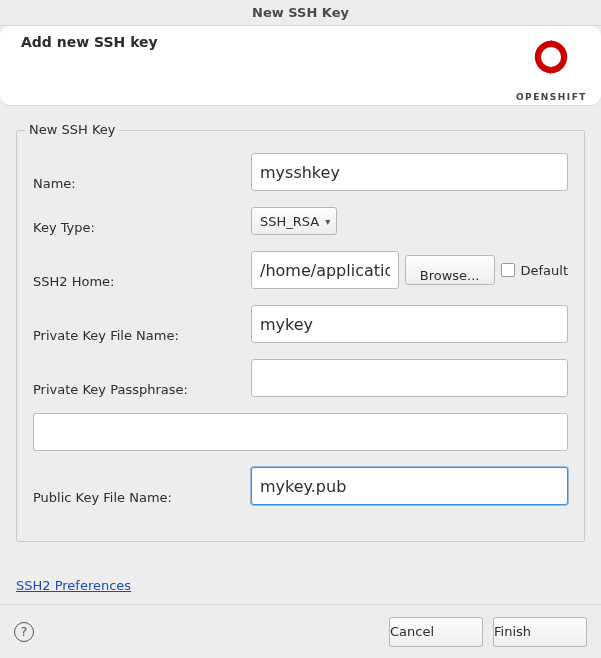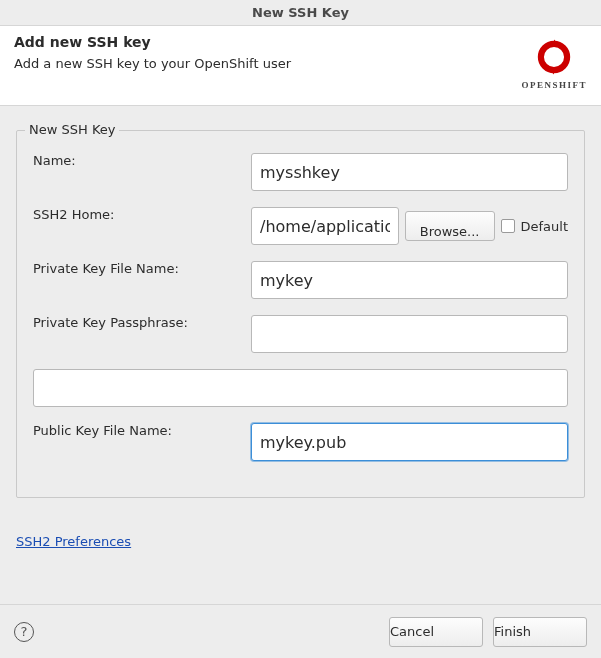--- a/index.html
+++ b/index.html
@@ -20,21 +20,22 @@
     line-height: 26px;
     font-weight: bold;
     color: #4a4a4a;
     font-size: 13px;
   }
   .header {
     background: #ffffff;
     border-bottom: 1px solid #d6d6d6;
     height: 80px;
     position: relative;
-    padding: 8px 14px;
+    padding: 8px 21px;
+    border-radius: 10px;
   }
   .header .title {
     font-weight: bold;
     font-size: 14px;
     color: #2c2c2c;
     margin-bottom: 6px;
   }
   .header .subtitle {
     font-size: 13px;
     color: #2c2c2c;
@@ -44,22 +45,21 @@
     right: 14px;
     top: 10px;
     text-align: center;
   }
   .header .logo svg { display: block; margin: 0 auto; }
   .header .logo .logotext {
     font-size: 9px;
     letter-spacing: 1.5px;
     color: #444;
     font-weight: 600;
-    margin-top: 2px;
-    font-family: Liberation Serif, serif;
+    margin-top: 14px;
   }
   .body {
     padding: 18px 16px 0 16px;
   }
   .fieldset {
     border: 1px solid #c9c9c9;
     border-radius: 2px;
     padding: 22px 16px 24px 16px;
     position: relative;
     margin-top: 6px;
@@ -68,21 +68,21 @@
     position: absolute;
     top: -9px;
     left: 8px;
     background: #ededed;
     padding: 0 4px;
     font-size: 13px;
     color: #2c2c2c;
   }
   .row {
     display: flex;
-    align-items: flex-start;
+    align-items: flex-end;
     margin-bottom: 16px;
   }
   .row:last-child { margin-bottom: 0; }
   .label-col { width: 218px; flex: 0 0 218px; }
   .field-col { flex: 1; display: flex; align-items: center; gap: 6px; }
   input[type="text"], input[type="password"] {
     width: 100%;
     height: 38px;
     border: 1px solid #b8b8b8;
     border-radius: 3px;
@@ -164,21 +164,20 @@
   .footer .spacer { flex: 1; }
   .footer .btn { margin-left: 10px; }
 </style>
 </head>
 <body>
 
 <div class="titlebar">New SSH Key</div>
 
 <div class="header">
   <div class="title">Add new SSH key</div>
-  <div class="subtitle">Add a new SSH key to your OpenShift user</div>
   <div class="logo">
     <svg width="48" height="42" viewBox="0 0 48 48">
       <g fill="none" stroke="#cc0000" stroke-width="7">
         <circle cx="24" cy="24" r="15"></circle>
       </g>
       <path d="M 24 4 L 31 11 L 24 11 Z" fill="#cc0000"></path>
       <path d="M 24 44 L 17 37 L 24 37 Z" fill="#cc0000"></path>
     </svg>
     <div class="logotext">OPENSHIFT</div>
   </div>
@@ -188,20 +187,29 @@
   <div class="fieldset">
     <div class="legend">New SSH Key</div>
 
     <div class="row">
       <div class="label-col">Name:</div>
       <div class="field-col">
         <input type="text" value="mysshkey" style="">
       </div>
     </div>
 
+    <div class="row">
+      <div class="label-col">Key Type:</div>
+      <div class="field-col">
+        <div class="select">
+          <span>SSH_RSA</span>
+          <span class="chev">▾</span>
+        </div>
+      </div>
+    </div>
 
     <div class="row">
       <div class="label-col">SSH2 Home:</div>
       <div class="field-col">
         <input type="text" style="flex: 1 1 0%;" value="/home/applications/.ssh">
         <button class="btn">Browse...</button>
         <span class="checkbox"></span>
         <span>Default</span>
       </div>
     </div>

